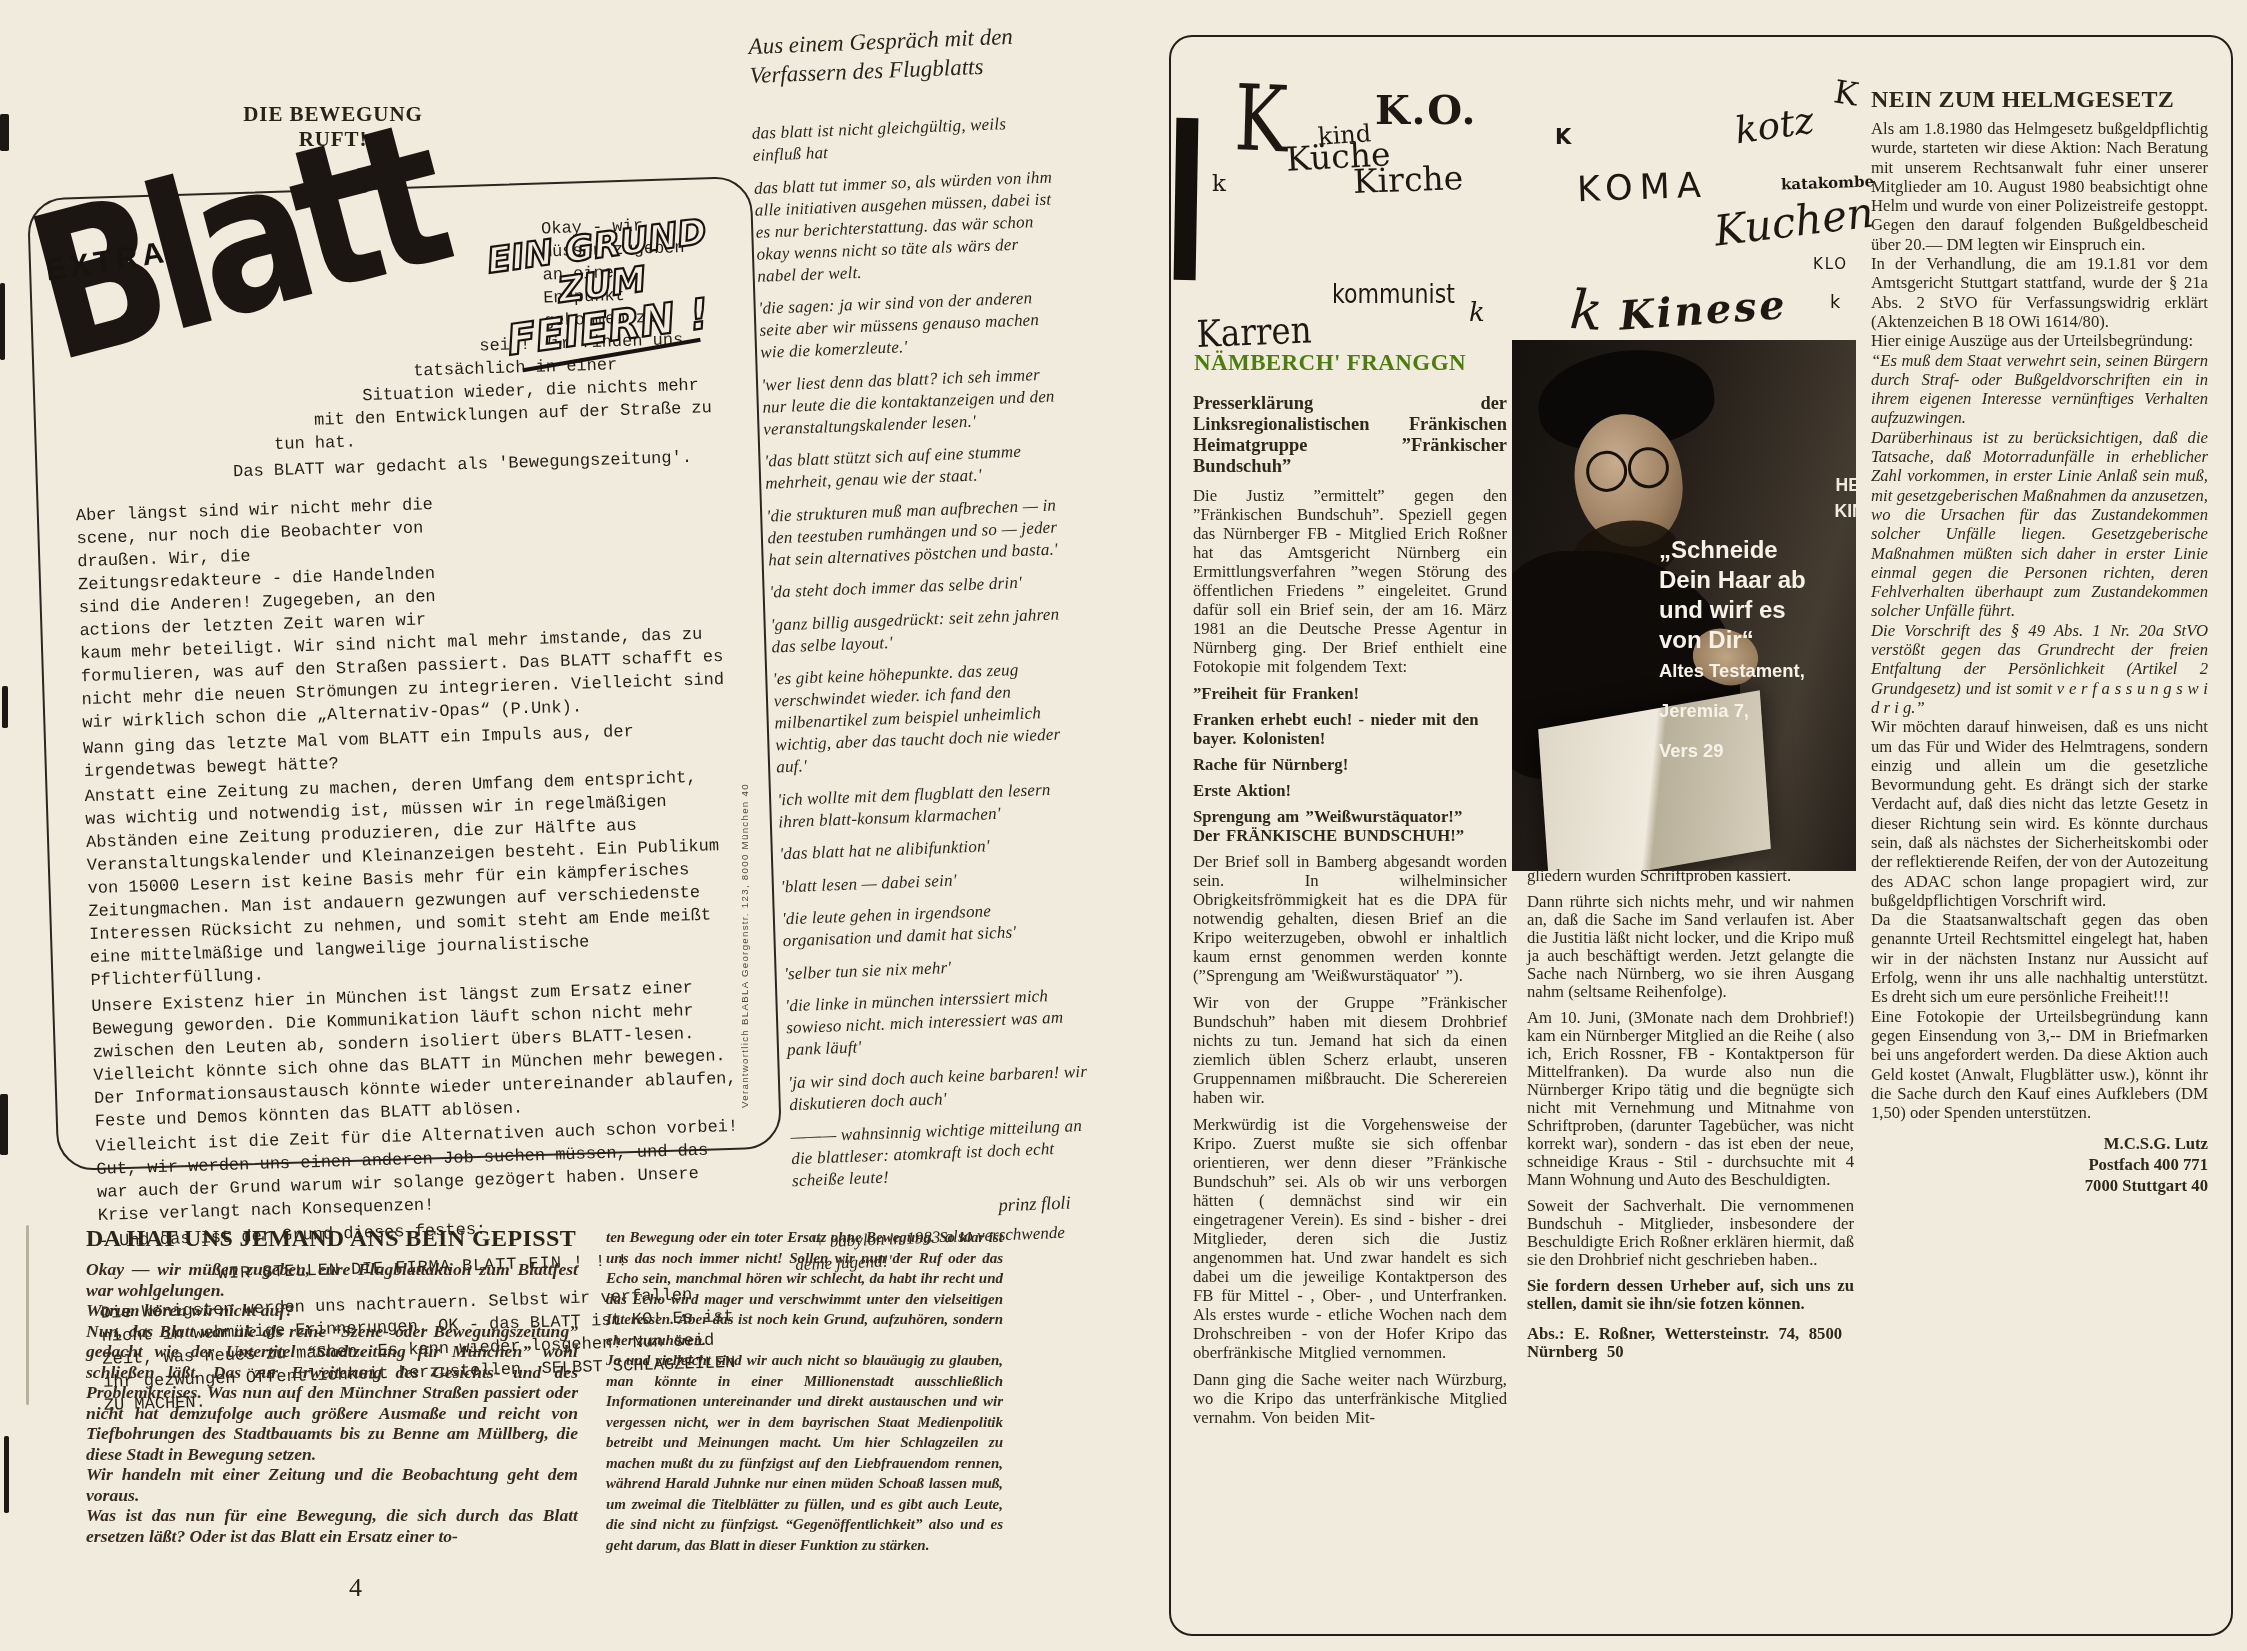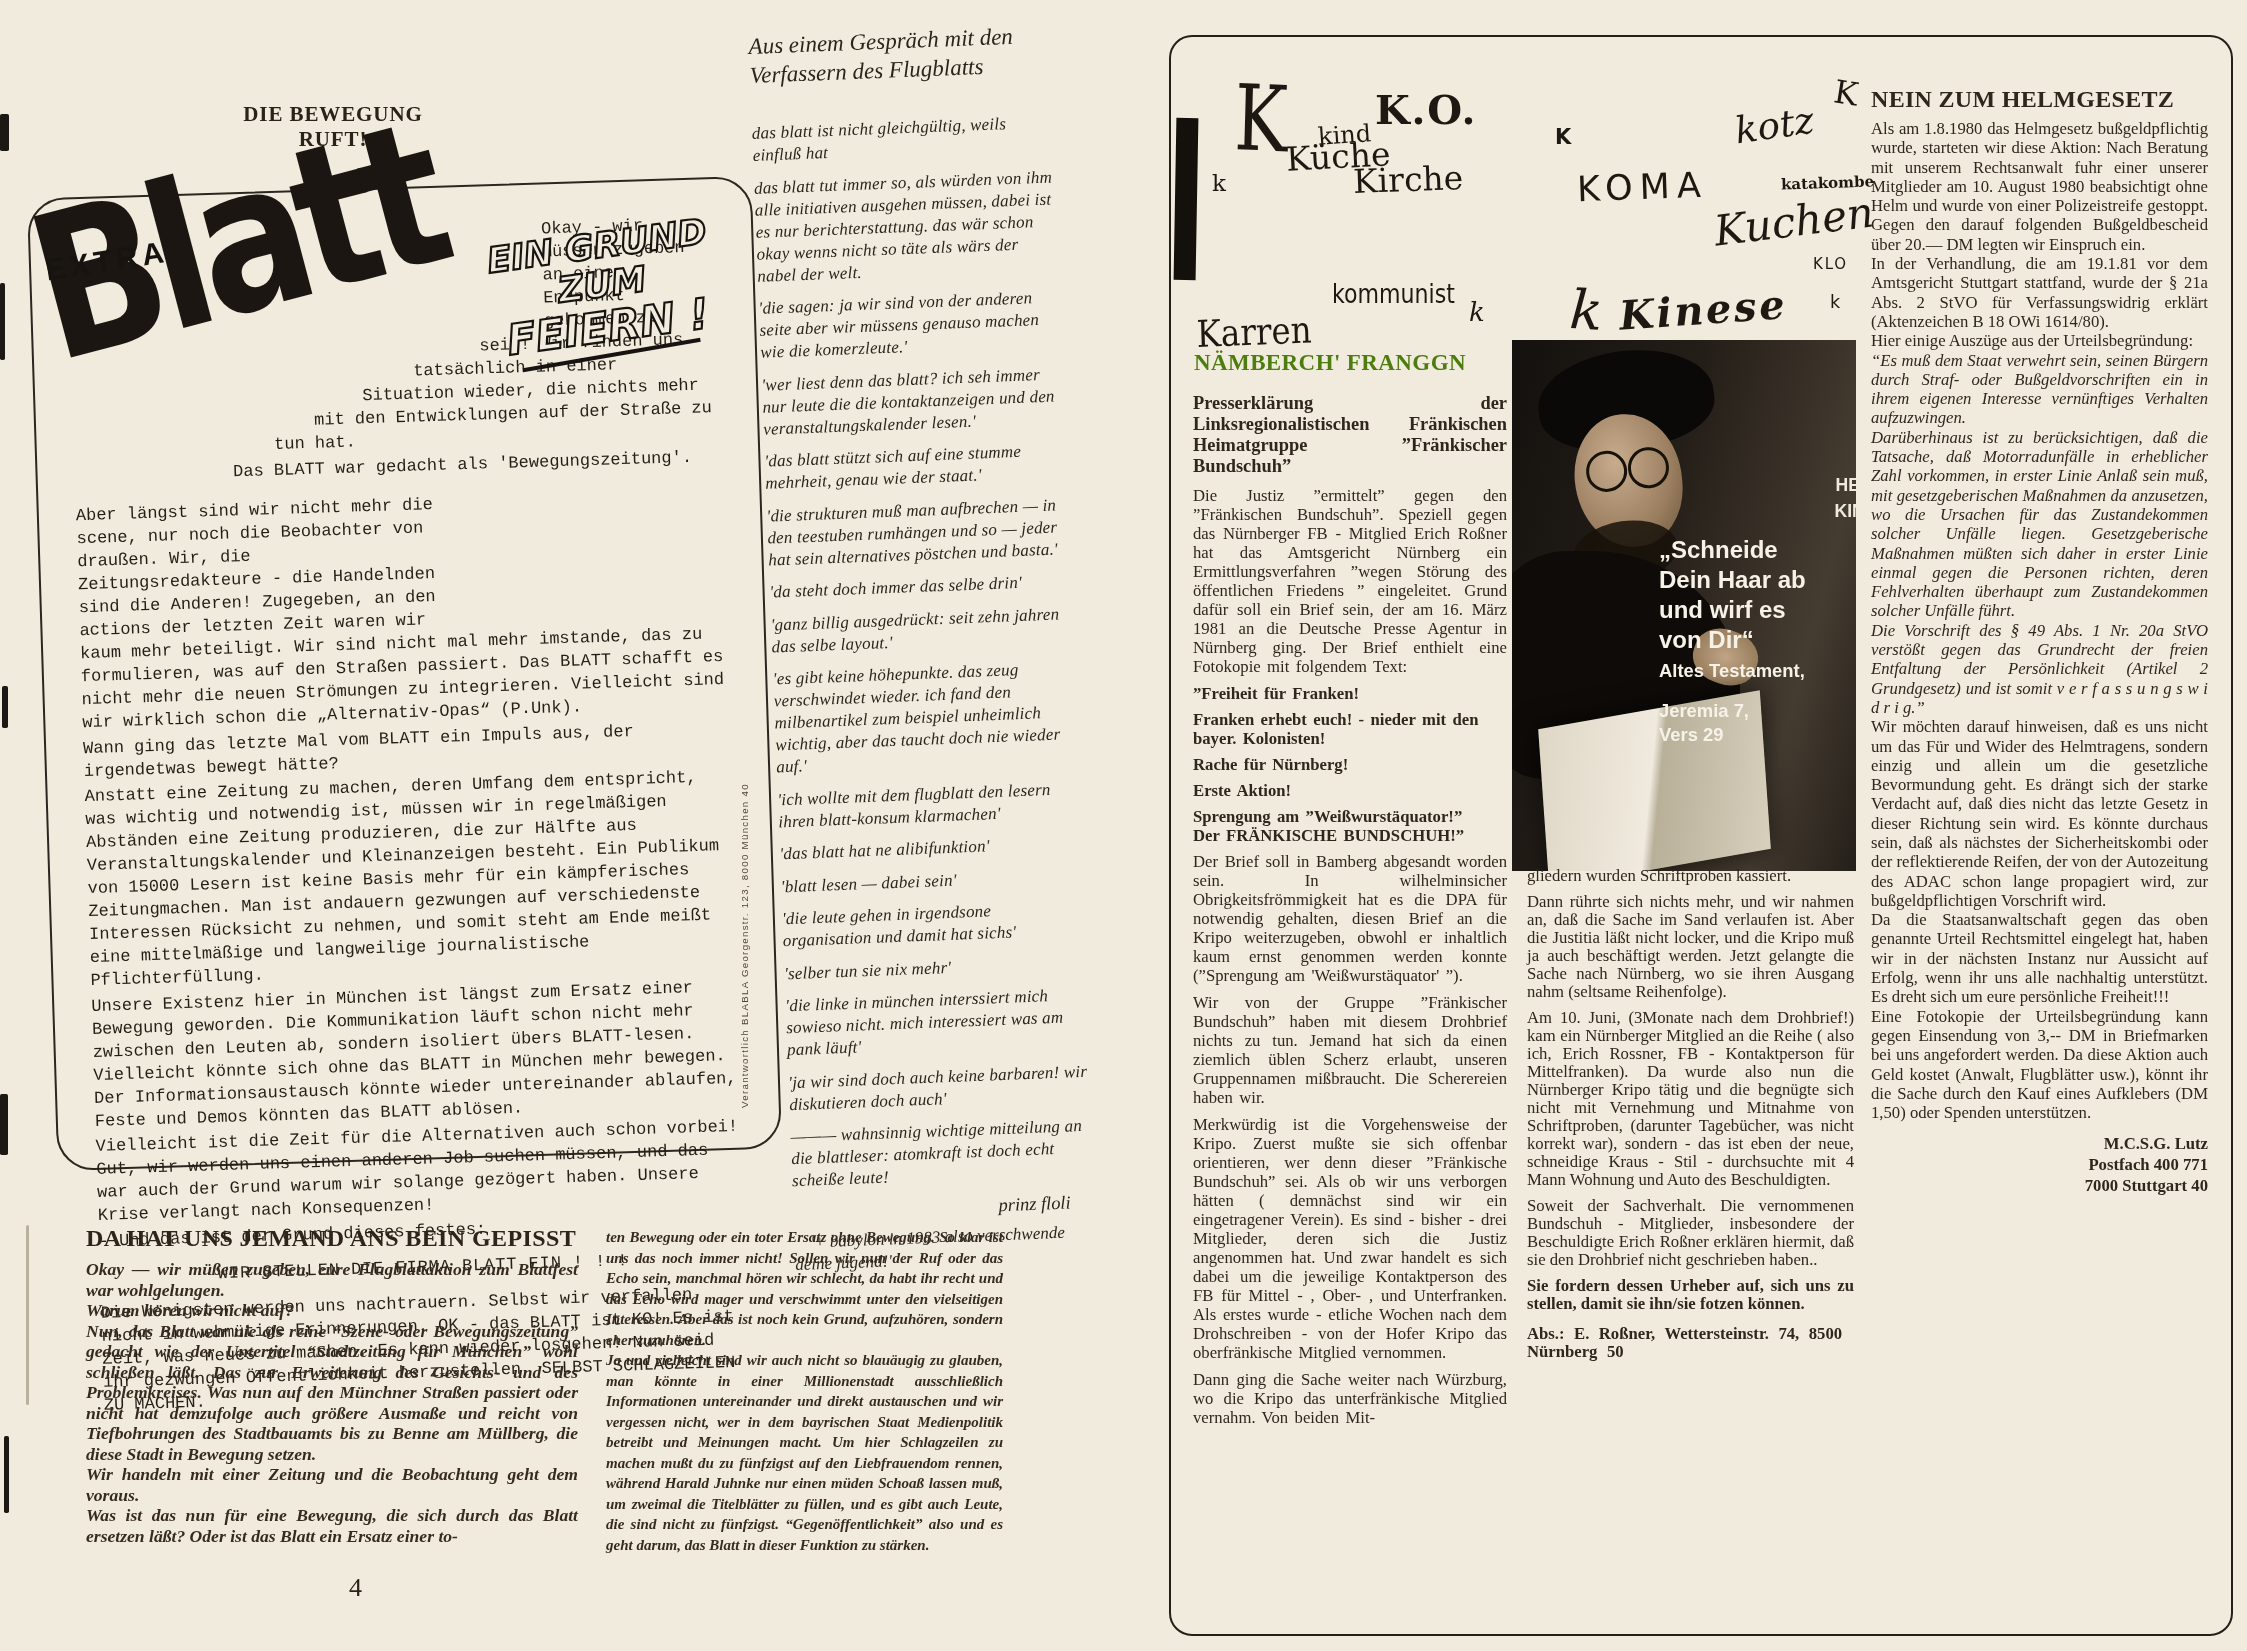--- a/index.html
+++ b/index.html
@@ -277,21 +277,21 @@
     <div class="ph-body"></div>
     <div class="ph-hand"></div>
     <div class="ph-book"></div>
     <div class="ph-quote">
       <div class="ql">„Schneide</div>
       <div class="ql">Dein Haar ab</div>
       <div class="ql">und wirf es</div>
       <div class="ql">von Dir“</div>
       <div class="qs">Altes Testament,</div>
       <div class="qs" style="margin-top:16px">Jeremia 7,</div>
-      <div class="qs" style="margin-top:0">Vers 29</div>
+      <div class="qs" style="margin-top:16px">Vers 29</div>
     </div>
     <div class="ph-edge">
       <div>HEI</div>
       <div>KIN</div>
     </div>
   </div>
 
   <div class="rp rcol rcol2">
     <p>gliedern wurden Schriftproben kassiert.</p>
     <p>Dann rührte sich nichts mehr, und wir nahmen an, daß  die Sache im Sand verlaufen ist. Aber die Justitia läßt nicht locker, und die Kripo muß ja auch beschäftigt werden. Jetzt gelangte die Sache nach Nürnberg, wo sie ihren Ausgang nahm (seltsame Reihenfolge).</p>

